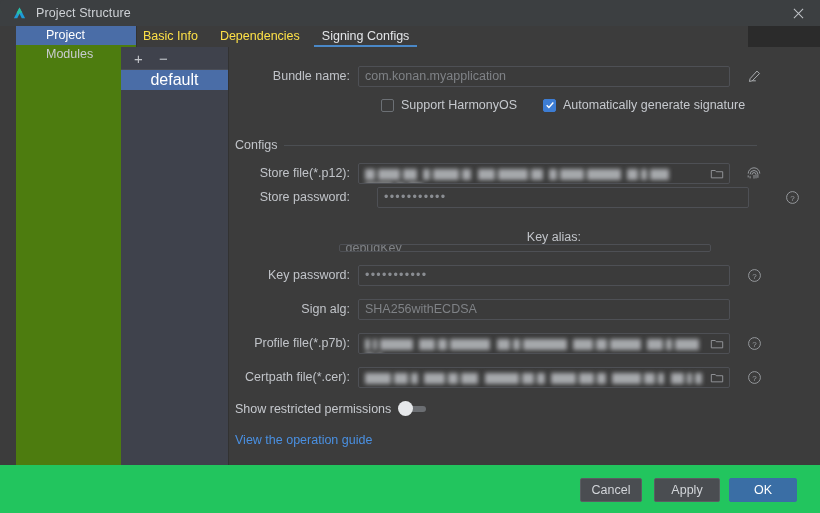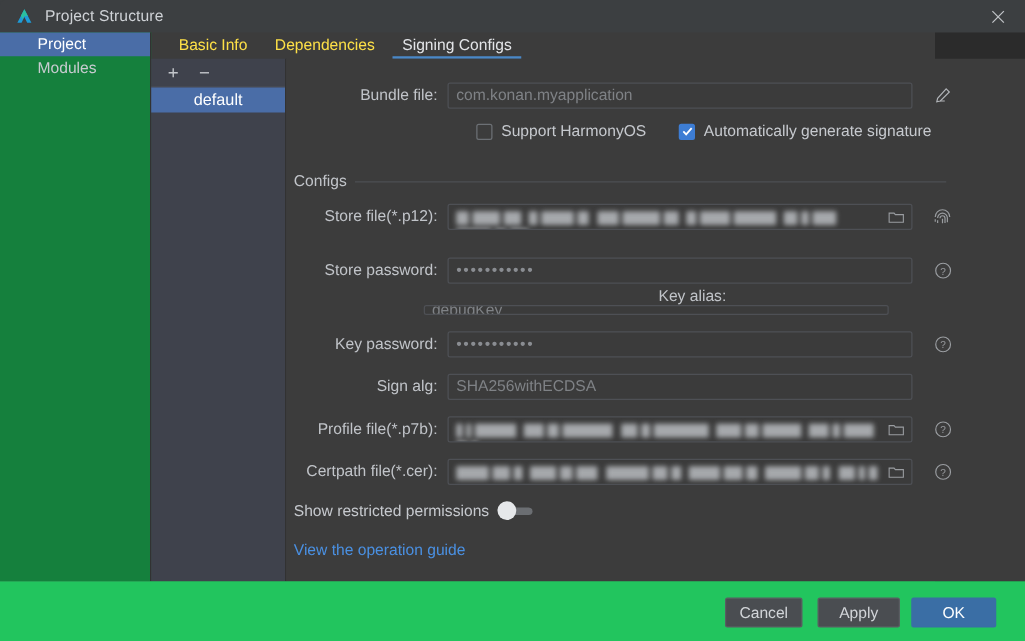--- a/index.html
+++ b/index.html
@@ -51,22 +51,22 @@
   .title-logo { width: 26px; height: 26px; display:flex; align-items:center; justify-content:center; margin-left:6px; }
   .title-text { font-size: 12.5px; color: #cfd2d6; margin-left: 4px; letter-spacing: .1px; }
   .close-btn {
     position: absolute; right: 0; top: 0; width: 44px; height: 26px;
     display: flex; align-items: center; justify-content: center;
     color: #bfc2c6;
   }
 
   
   .leftnav {
-    position: absolute; left: 0; top: 26px; width: 121px; height: 439px;
-    background: #15803d;
+    position: absolute; left: 16px; top: 26px; width: 121px; height: 439px;
+    background: #4d7c0f;
     border-right: 1px solid #323232;
   }
   .nav-item {
     height: 19px; line-height: 19px;
     padding-left: 30px;
     font-size: 12.5px;
     color: #c8cbd0;
     white-space: nowrap;
   }
   .nav-item.selected { background: #4a6da7; color: #ffffff; }
@@ -79,21 +79,21 @@
   }
   .config-toolbar {
     height: 23px; display: flex; align-items: center; gap: 12px;
     padding-left: 11px;
     border-bottom: 1px solid #4a4d56;
     color: #c3c6cb;
   }
   .tb-btn { width: 13px; height: 13px; display:flex; align-items:center; justify-content:center; font-size: 15px; line-height: 1; color:#c3c6cb; }
   .config-item {
     height: 20px; line-height: 20px; text-align: center;
-    font-size: 13px; color: #c8cbd0;
+    font-size: 16px; color: #c8cbd0;
   }
   .config-item.selected { background: #4a6da7; color: #ffffff; }
 
   
   .tabs {
     position: absolute; left: 121px; top: 26px; width: 699px; height: 21px;
     display: flex; align-items: flex-end; padding-left: 11px;
   }
   .tab {
     position: relative;
@@ -261,21 +261,21 @@
       <span class="tb-btn">−</span>
     </div>
     <div class="config-item selected">
       <span>default</span>
     </div>
   </div>
 
   <div class="form">
 
     <div class="row" style="top:18px;">
-      <span class="lbl">Bundle file:</span>
+      <span class="lbl">Bundle name:</span>
       <div class="field">
         <span class="val">com.konan.myapplication</span>
       </div>
       <span class="side-ic">
         <svg width="15" height="15" viewBox="0 0 16 16">
           <path d="M10.6 2.2 L13.3 4.9 L5.6 12.6 L2.6 13.3 L3.3 10.3 Z" fill="none" stroke="#b1b4b8" stroke-width="1"></path>
           <path d="M5.6 12.6 L9.4 12.6" stroke="#b1b4b8" stroke-width="1"></path>
         </svg>
       </span>
     </div>
@@ -318,21 +318,21 @@
           <path d="M2.2 8.6a5.8 5.8 0 0 1 11.6 0"></path>
           <path d="M4.1 9.4a3.9 3.9 0 0 1 7.8 0v3.4"></path>
           <path d="M6 9.6a2 2 0 0 1 4 0v3.8"></path>
           <path d="M8 10v3.6"></path>
           <path d="M4.1 11.2v2.2"></path>
           <path d="M2.2 10.4v2"></path>
         </svg>
       </span>
     </div>
 
-    <div class="row" style="top:158px;">
+    <div class="row" style="top:139px;gap:19px;">
       <span class="lbl">Store password:</span>
       <div class="field">
         <span class="dots">•••••••••••</span>
       </div>
       <span class="side-ic">
         <svg width="15" height="15" viewBox="0 0 16 16">
           <circle cx="8" cy="8" r="6.3" fill="none" stroke="#9a9da1" stroke-width="1"></circle>
           <text x="8" y="11.4" text-anchor="middle" font-size="8.6" fill="#9a9da1" font-family="Liberation Sans, sans-serif">?</text>
         </svg>
       </span>

